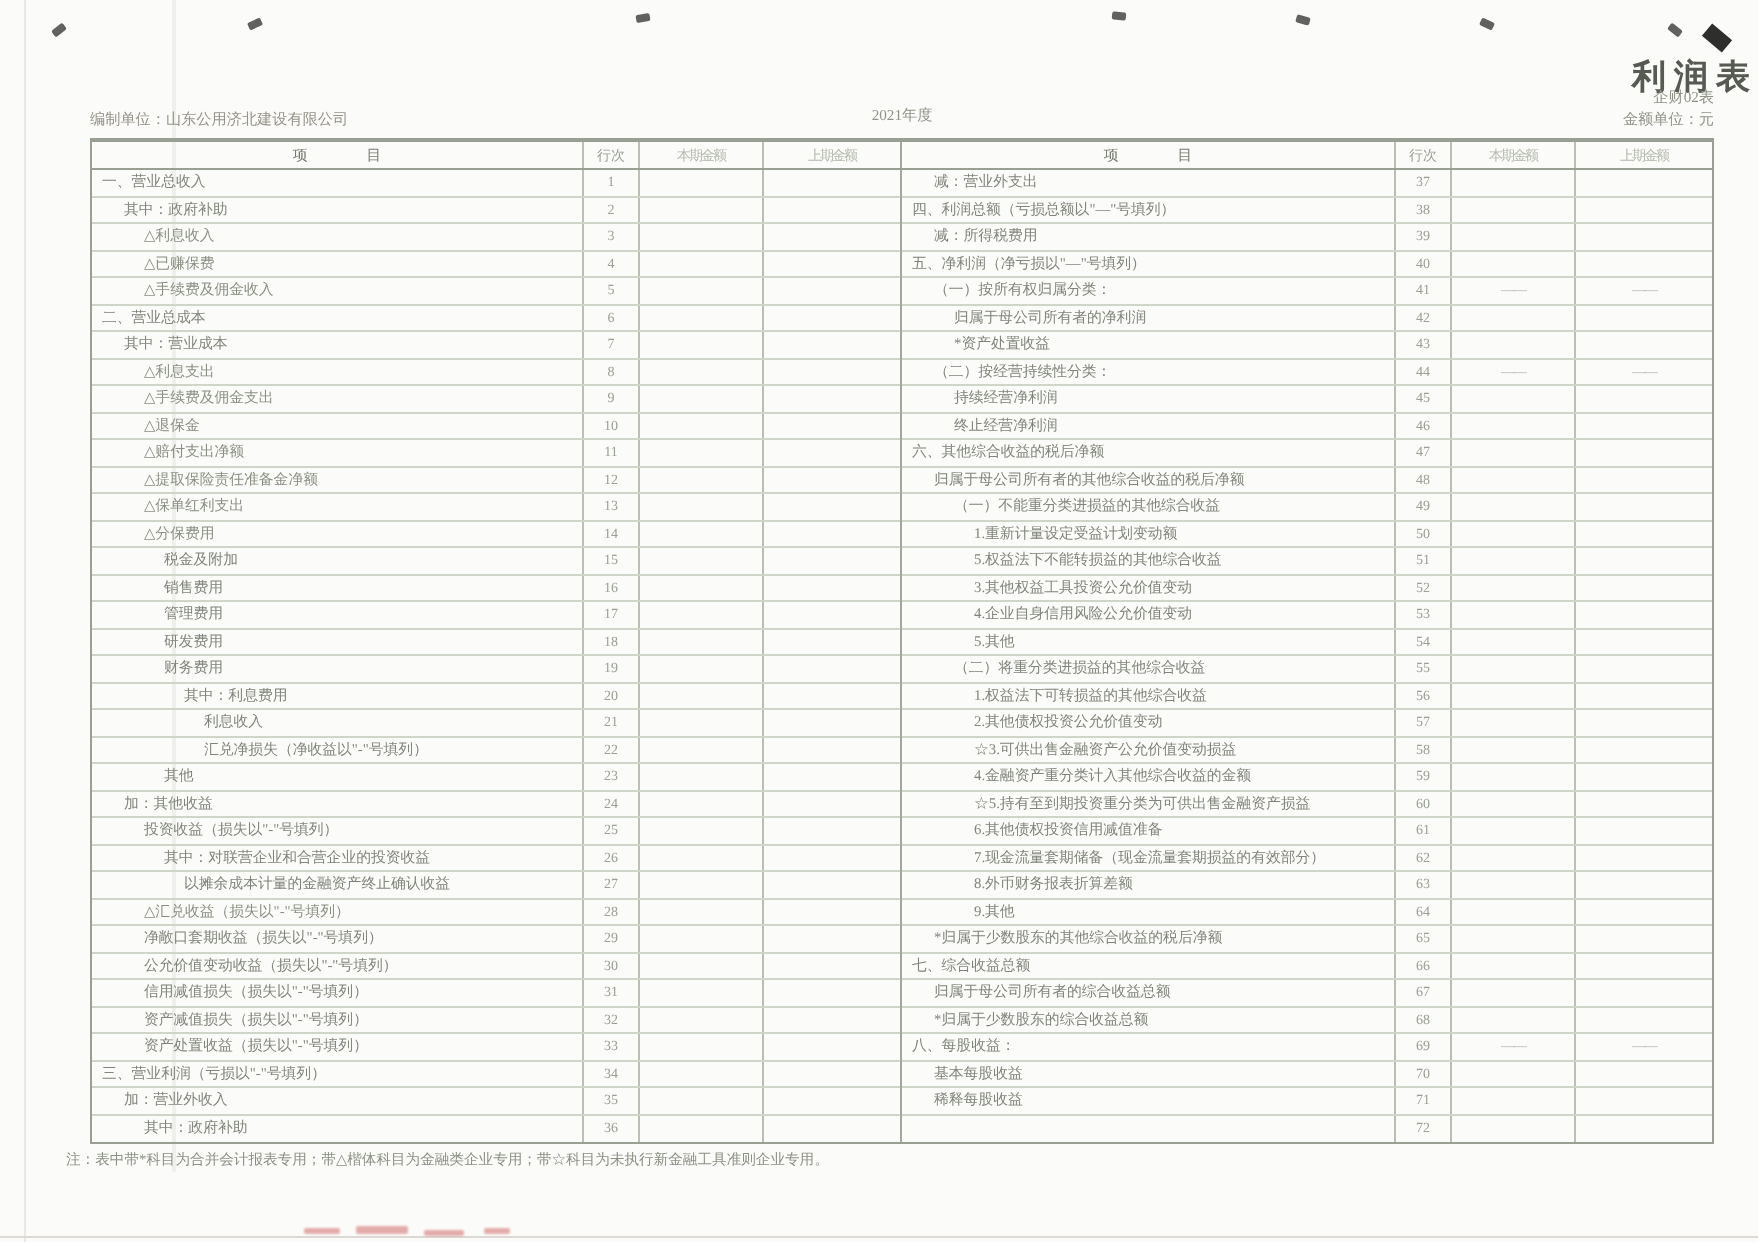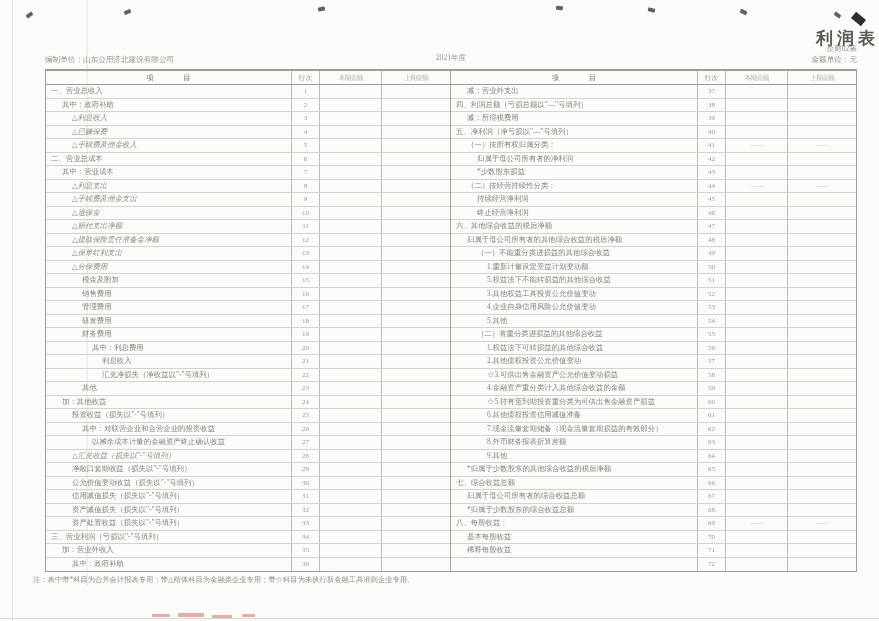--- a/index.html
+++ b/index.html
@@ -33,21 +33,21 @@
   .hrow{display:flex;width:100%;height:100%;}
   .trow{display:flex;width:100%;height:13.5px;box-sizing:border-box;border-bottom:1px solid #d0d5c9;}
   .trow:last-child{border-bottom:none;}
   .c{box-sizing:border-box;border-right:1px solid #b9bfb2;display:flex;align-items:center;overflow:hidden;}
   .c:last-child{border-right:none;}
   .c.item{flex:1;font-size:7.4px;white-space:nowrap;}
   .c.line{width:28px;justify-content:center;font-size:7px;color:#9aa094;}
   .c.amt{width:62px;justify-content:center;font-size:7px;color:#b4b9ad;letter-spacing:-1px;}
   .c.amt2{width:68px;justify-content:center;font-size:7px;color:#b4b9ad;letter-spacing:-1px;}
   .hc{justify-content:center;font-size:7.8px;color:#767b70;white-space:pre;}
-  .kaiti{font-style:italic;color:#8a8f83;}
+  .kaiti{color:#8a8f83;}
   .ind-0{padding-left:5px;text-align:right;}.ind-1{padding-left:16px;}.ind-2{padding-left:26px;}
   .ind-3{padding-left:36px;}.ind-4{padding-left:46px;}.ind-5{padding-left:56px;}
   .footnote{position:absolute;left:33px;top:575px;font-size:7.3px;color:#8b9084;}
 </style>
 </head>
 <body>
 
 <div class="edge-line-left"></div>
 <div class="edge-band"></div>
 <div class="edge-line-bottom"></div>
@@ -343,21 +343,21 @@
           <div class="c amt">——</div>
           <div class="c amt2">——</div>
         </div>
         <div class="trow">
           <div class="c item ind-2">归属于母公司所有者的净利润</div>
           <div class="c line">42</div>
           <div class="c amt"></div>
           <div class="c amt2"></div>
         </div>
         <div class="trow">
-          <div class="c item ind-2">*少数股东损益</div>
+          <div class="c item ind-2">*资产处置收益</div>
           <div class="c line">43</div>
           <div class="c amt"></div>
           <div class="c amt2"></div>
         </div>
         <div class="trow">
           <div class="c item ind-1">（二）按经营持续性分类：</div>
           <div class="c line">44</div>
           <div class="c amt">——</div>
           <div class="c amt2">——</div>
         </div>

